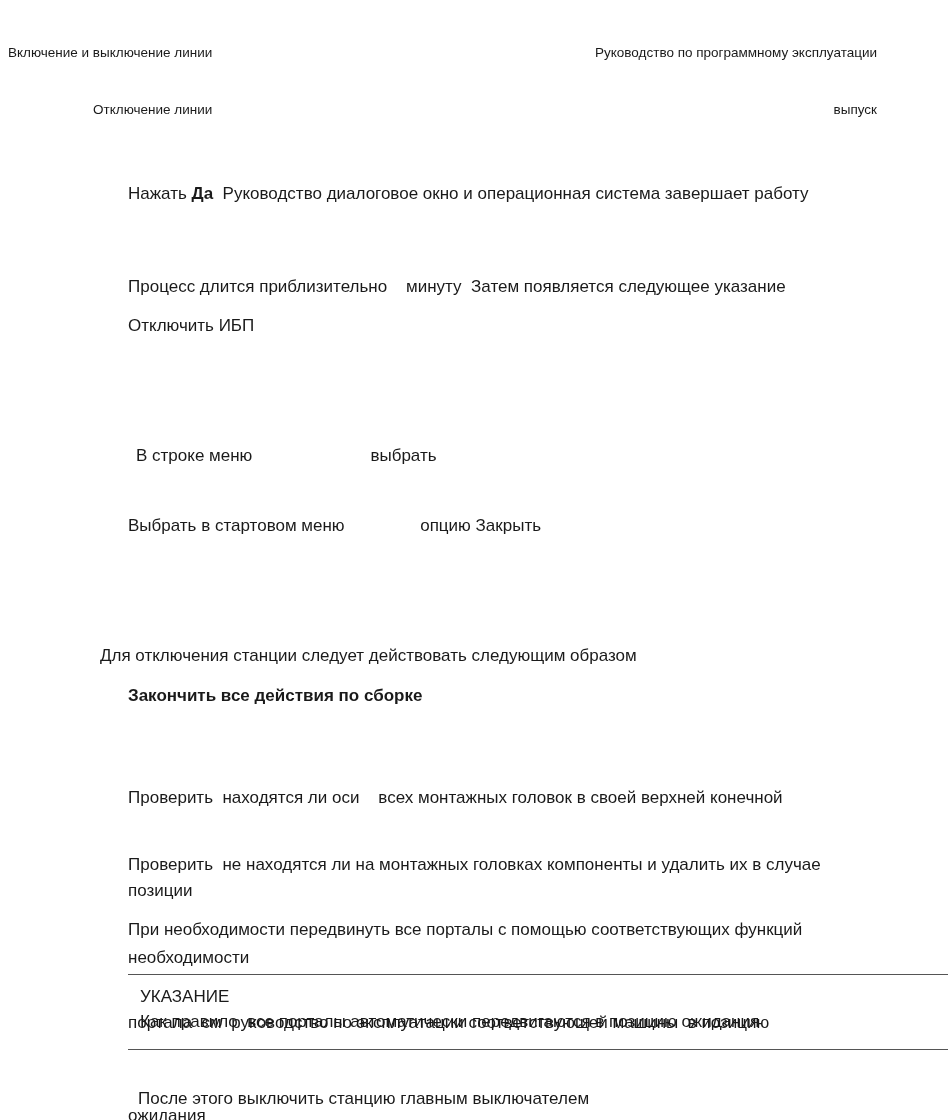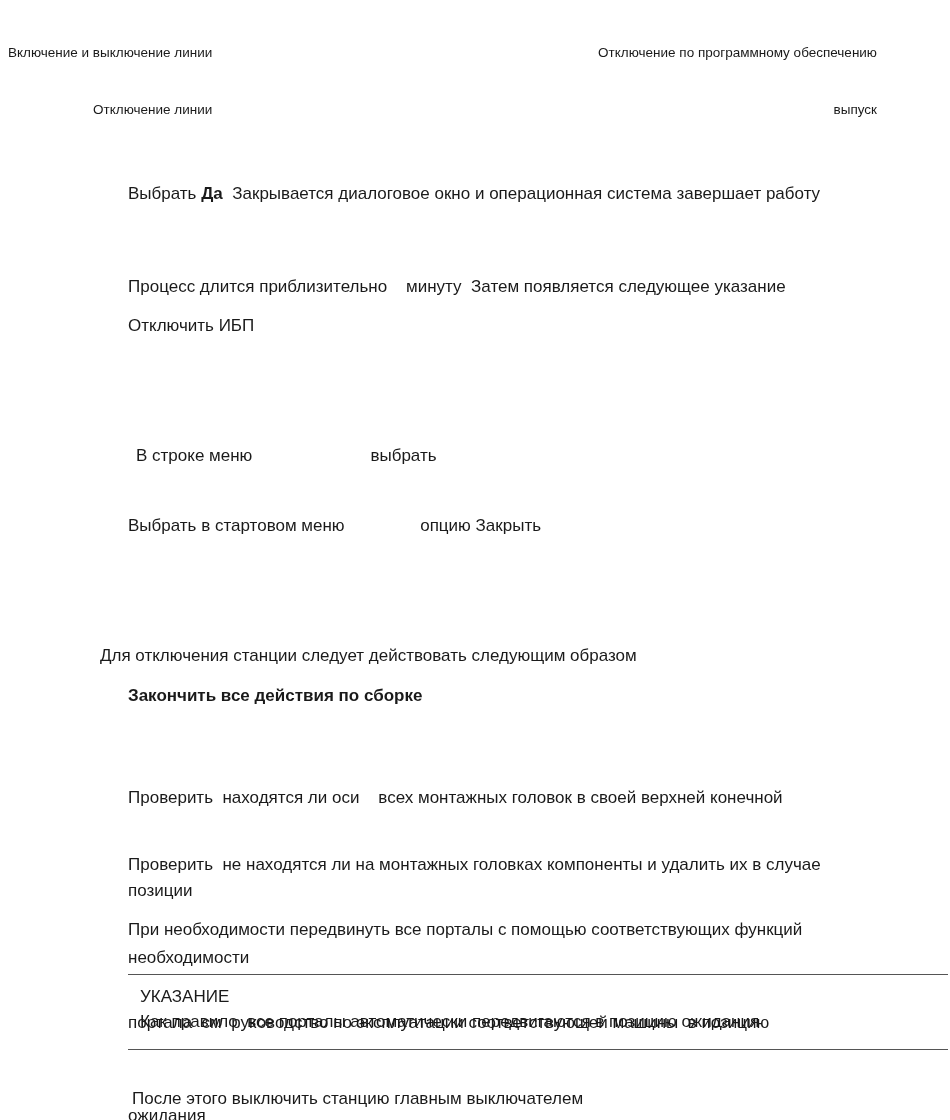--- a/index.html
+++ b/index.html
@@ -42,26 +42,26 @@
 </head>
 <body>
 
 <div class="page">
 
   <div class="hdr hdr-left">
     <div>Включение и выключение линии</div>
     <div class="indent">Отключение линии</div>
   </div>
   <div class="hdr hdr-right">
-    <div>Отключение по программному обеспечению</div>
+    <div>Руководство по программному эксплуатации</div>
     <div>выпуск</div>
   </div>
 
   <div class="para" style="left:128px; top:116px;">
-    <div><span>Выбрать </span><strong>Да</strong><span>  Закрывается диалоговое окно и операционная система завершает работу</span></div>
+    <div><span>Нажать </span><strong>Да</strong><span>  Руководство диалоговое окно и операционная система завершает работу</span></div>
     <div>Процесс длится приблизительно    минуту  Затем появляется следующее указание</div>
   </div>
 
   <div class="para" style="left:128px; top:310px;">Отключить ИБП</div>
 
   <div class="para" style="left:128px; top:440px;margin-left:8px;">В строке меню                         выбрать</div>
   <div class="para" style="left:128px; top:510px;">Выбрать в стартовом меню                опцию Закрыть</div>
 
   <div class="para" style="left:100px; top:640px;">Для отключения станции следует действовать следующим образом</div>
 
@@ -81,15 +81,15 @@
     <div>При необходимости передвинуть все порталы с помощью соответствующих функций</div>
     <div>портала  см  руководство по эксплуатации соответствующей машины  в позицию</div>
     <div>ожидания</div>
   </div>
 
   <div class="rule" style="top:974px;"></div>
   <div class="para" style="left:140px; top:981px;">УКАЗАНИЕ</div>
   <div class="para" style="left:140px; top:1006px;">Как правило  все порталы автоматически передвигаются в позицию ожидания</div>
   <div class="rule" style="top:1049px;"></div>
 
-  <div class="para" style="left:132px; top:1083px;">После этого выключить станцию главным выключателем</div>
+  <div class="para" style="left:138px; top:1083px;">После этого выключить станцию главным выключателем</div>
 
 </div>
 
 </body></html>

